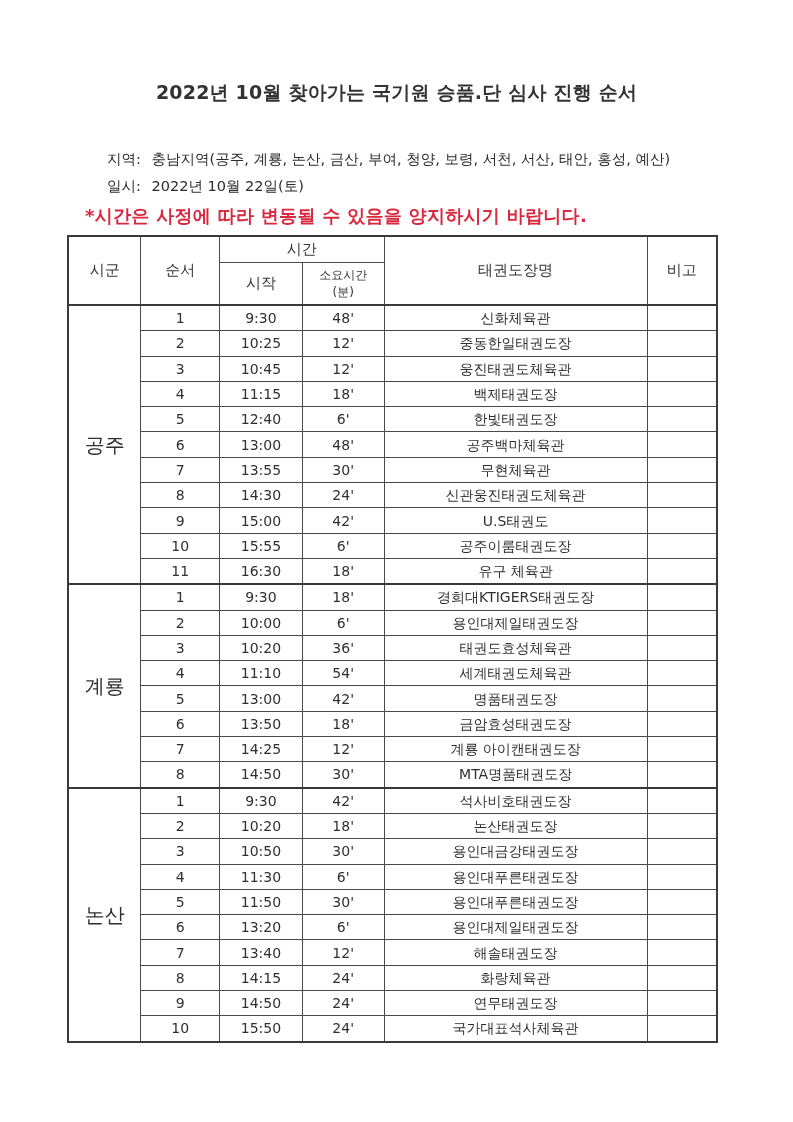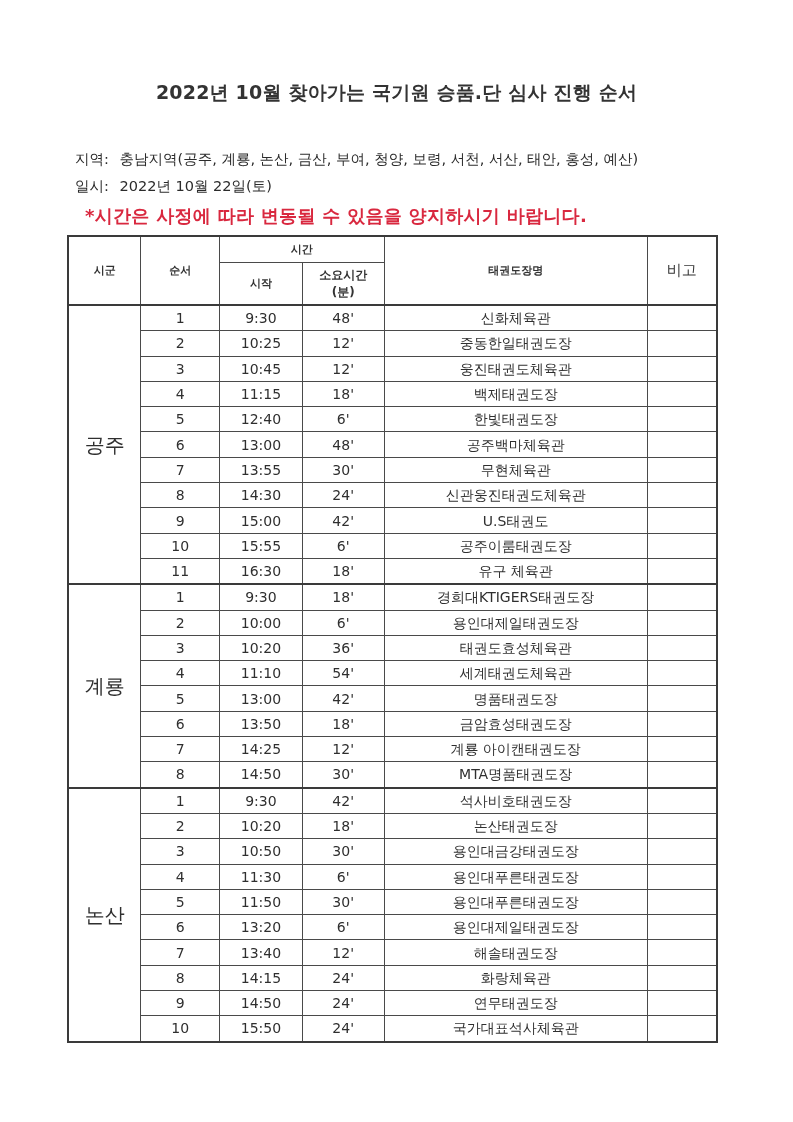--- a/index.html
+++ b/index.html
@@ -25,21 +25,21 @@
       font-weight: bold;
       color: #333333;
       letter-spacing: 0.2px;
     }
     .info-line {
       position: absolute;
       left: 75px;
       font-size: 14.5px;
       color: #2b2b2b;
     }
-    .info-line .label { margin-right: 6px; }
+    .info-line .label { margin-right: 6px; margin-left: 32px; }
     .region { top: 150px; }
     .date { top: 177px; text-align: right; }
     .warning {
       position: absolute;
       top: 204px;
       left: 73px;
       font-size: 18px;
       font-weight: bold;
       color: #d9283f;
       letter-spacing: 0.3px;
@@ -55,27 +55,27 @@
       font-size: 14px;
       color: #2f2f2f;
     }
     table.schedule th, table.schedule td {
       border: 1px solid #4a4a4a;
       text-align: center;
       padding: 0;
       font-weight: normal;
     }
     table.schedule thead th {
-      font-weight: bold;
-      font-size: 11px;
+      font-weight: normal;
+      font-size: 15px;
       color: #333;
     }
     table.schedule thead th.small {
       font-size: 12px;
-      font-weight: bold;
+      font-weight: normal;
       line-height: 17px;
     }
     table.schedule thead th.bigo {
       font-size: 15px;
       font-weight: normal;
     }
     table.schedule thead tr.h1 th { height: 25px; }
     table.schedule thead tr.h2 th { height: 41px; text-align: center; }
     table.schedule thead { border-bottom: 2.5px solid #3a3a3a; }
     table.schedule tbody tr td { height: 24.3px; line-height: 24px; }

